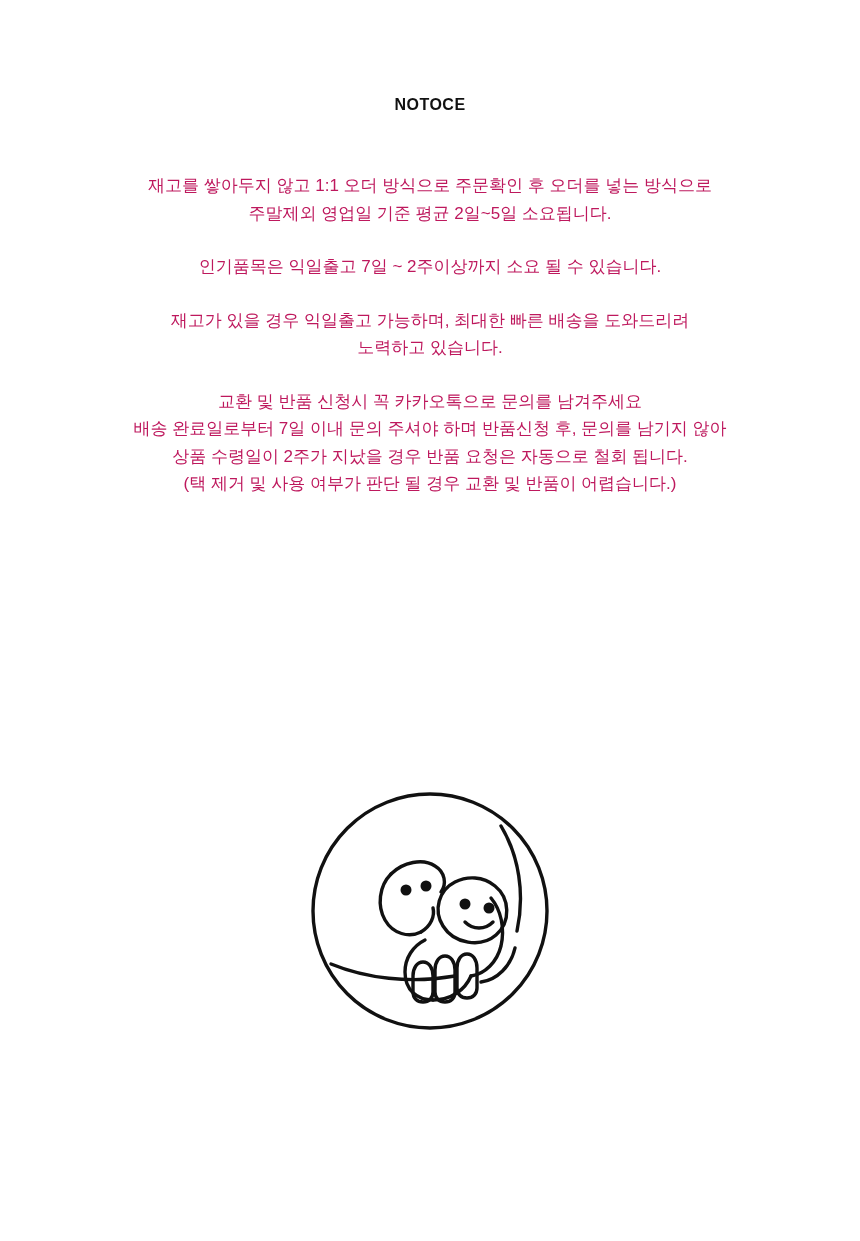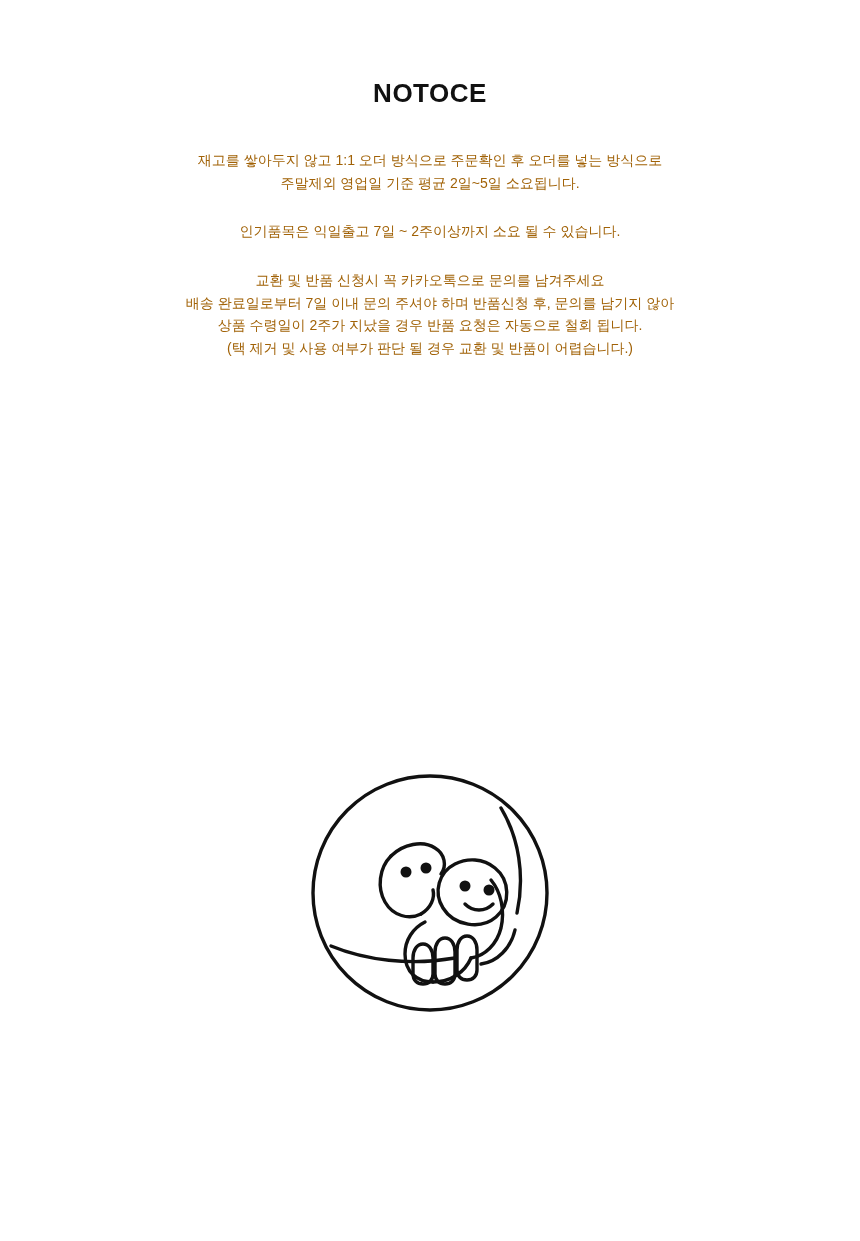--- a/index.html
+++ b/index.html
@@ -15,39 +15,39 @@
     overflow: hidden;
   }
   .page {
     position: relative;
     width: 860px;
     height: 1241px;
     background: #ffffff;
     box-sizing: border-box;
   }
   .notice-title {
-    margin: 0;
+    margin: 18px;
     padding-top: 78px;
     text-align: center;
-    font-size: 26px;
+    font-size: 16px;
     font-weight: 700;
     letter-spacing: 0.5px;
     color: #111111;
   }
   .notice-body {
     margin: 0 auto;
     padding-top: 40px;
     width: 720px;
     text-align: center;
   }
   .para {
     margin: 0 0 26px 0;
-    font-size: 14px;
+    font-size: 17px;
     line-height: 1.62;
-    color: #a16207;
+    color: #be185d;
     white-space: pre-line;
   }
   .para:last-child {
     margin-bottom: 14px;
   }
   .logo-wrap {
     position: absolute;
     left: 0;
     right: 0;
     top: 768px;
@@ -63,20 +63,22 @@
 <body>
 
 <div class="page">
 
   <h1 class="notice-title">NOTOCE</h1>
 
   <div class="notice-body">
     <p class="para">재고를 쌓아두지 않고 1:1 오더 방식으로  주문확인 후 오더를 넣는 방식으로
 주말제외 영업일 기준 평균 2일~5일 소요됩니다.</p>
     <p class="para">인기품목은 익일출고 7일 ~ 2주이상까지 소요 될 수 있습니다.</p>
+    <p class="para">재고가 있을 경우 익일출고 가능하며, 최대한 빠른 배송을 도와드리려
+노력하고 있습니다.</p>
     <p class="para">교환 및 반품 신청시 꼭 카카오톡으로 문의를 남겨주세요
 배송 완료일로부터 7일 이내 문의 주셔야 하며 반품신청 후, 문의를 남기지 않아
 상품 수령일이 2주가 지났을 경우 반품 요청은 자동으로 철회 됩니다.
 (택 제거 및 사용 여부가 판단 될 경우 교환 및 반품이 어렵습니다.)</p>
   </div>
 
   <div class="logo-wrap">
     <svg class="logo-mark" viewBox="0 0 250 250" aria-hidden="true">
       <g fill="none" stroke="#111111" stroke-width="3.4" stroke-linecap="round" stroke-linejoin="round">
 

